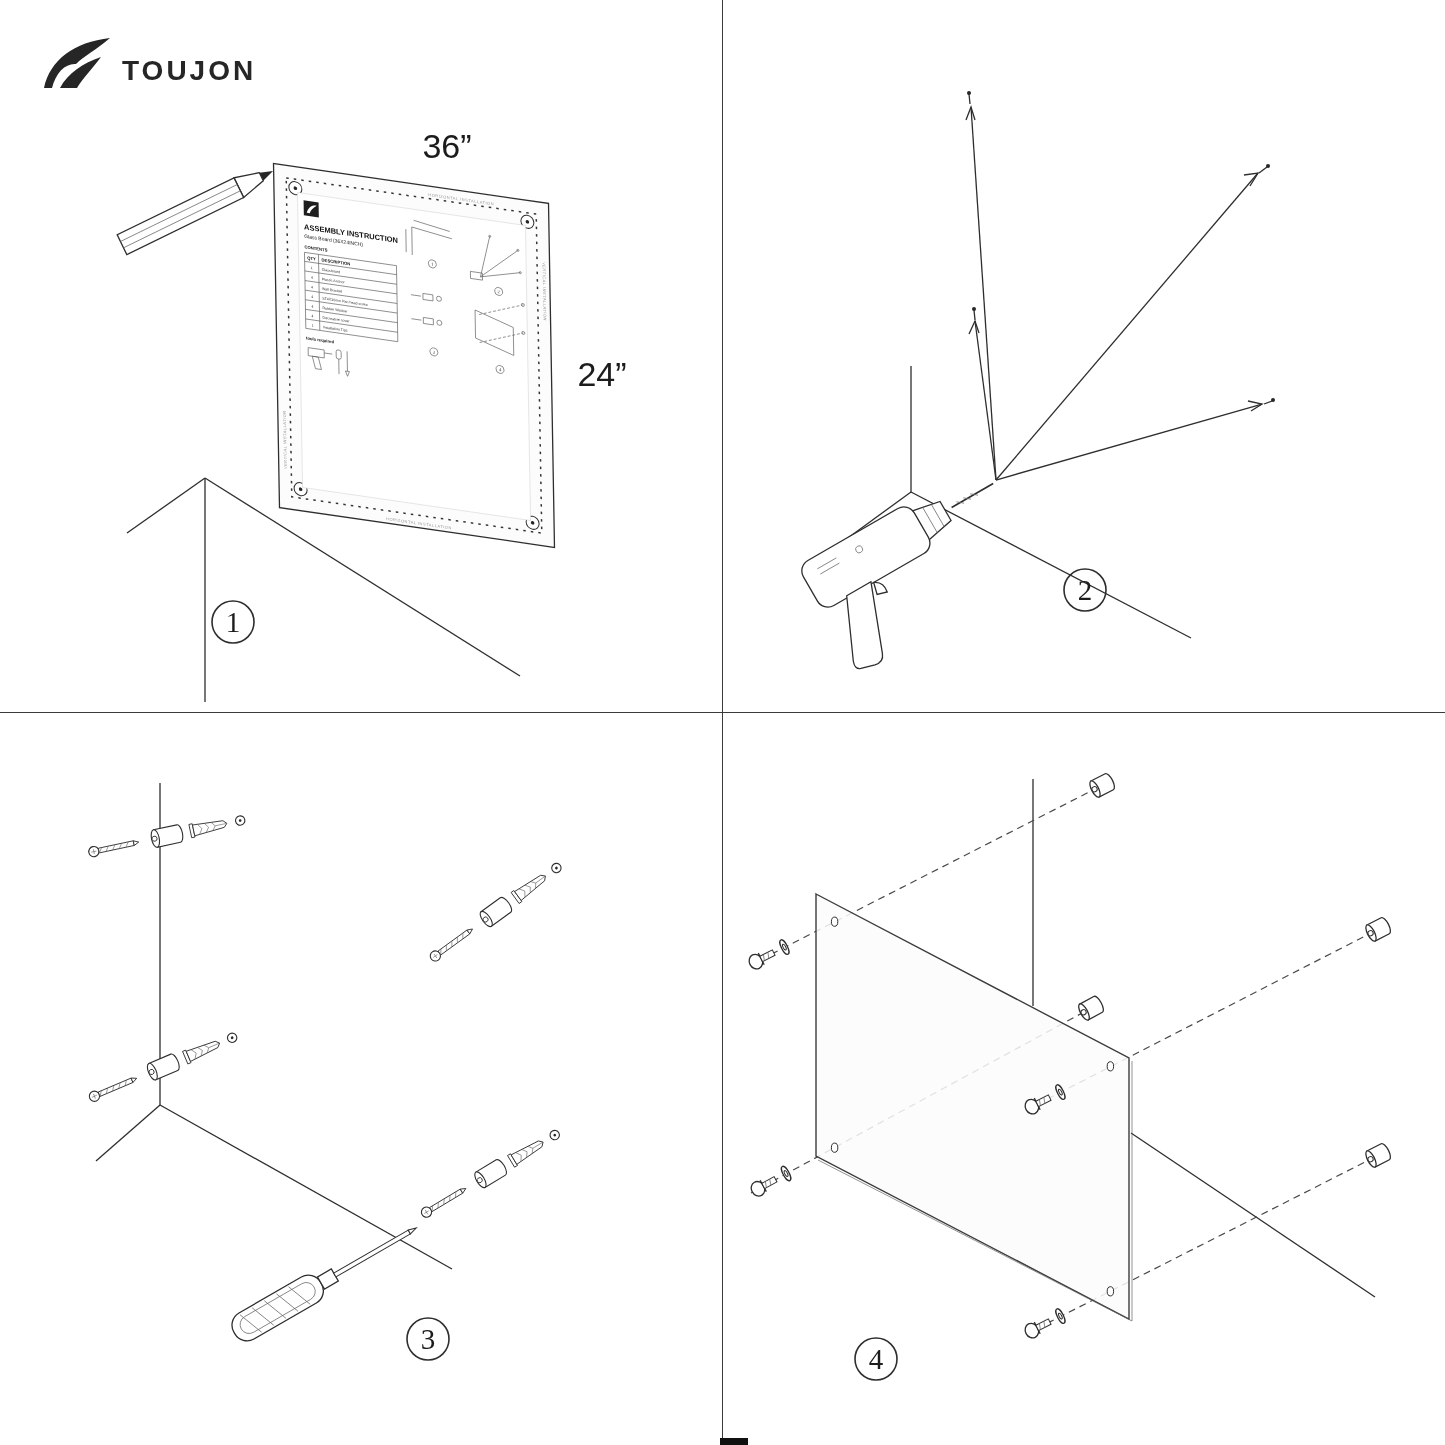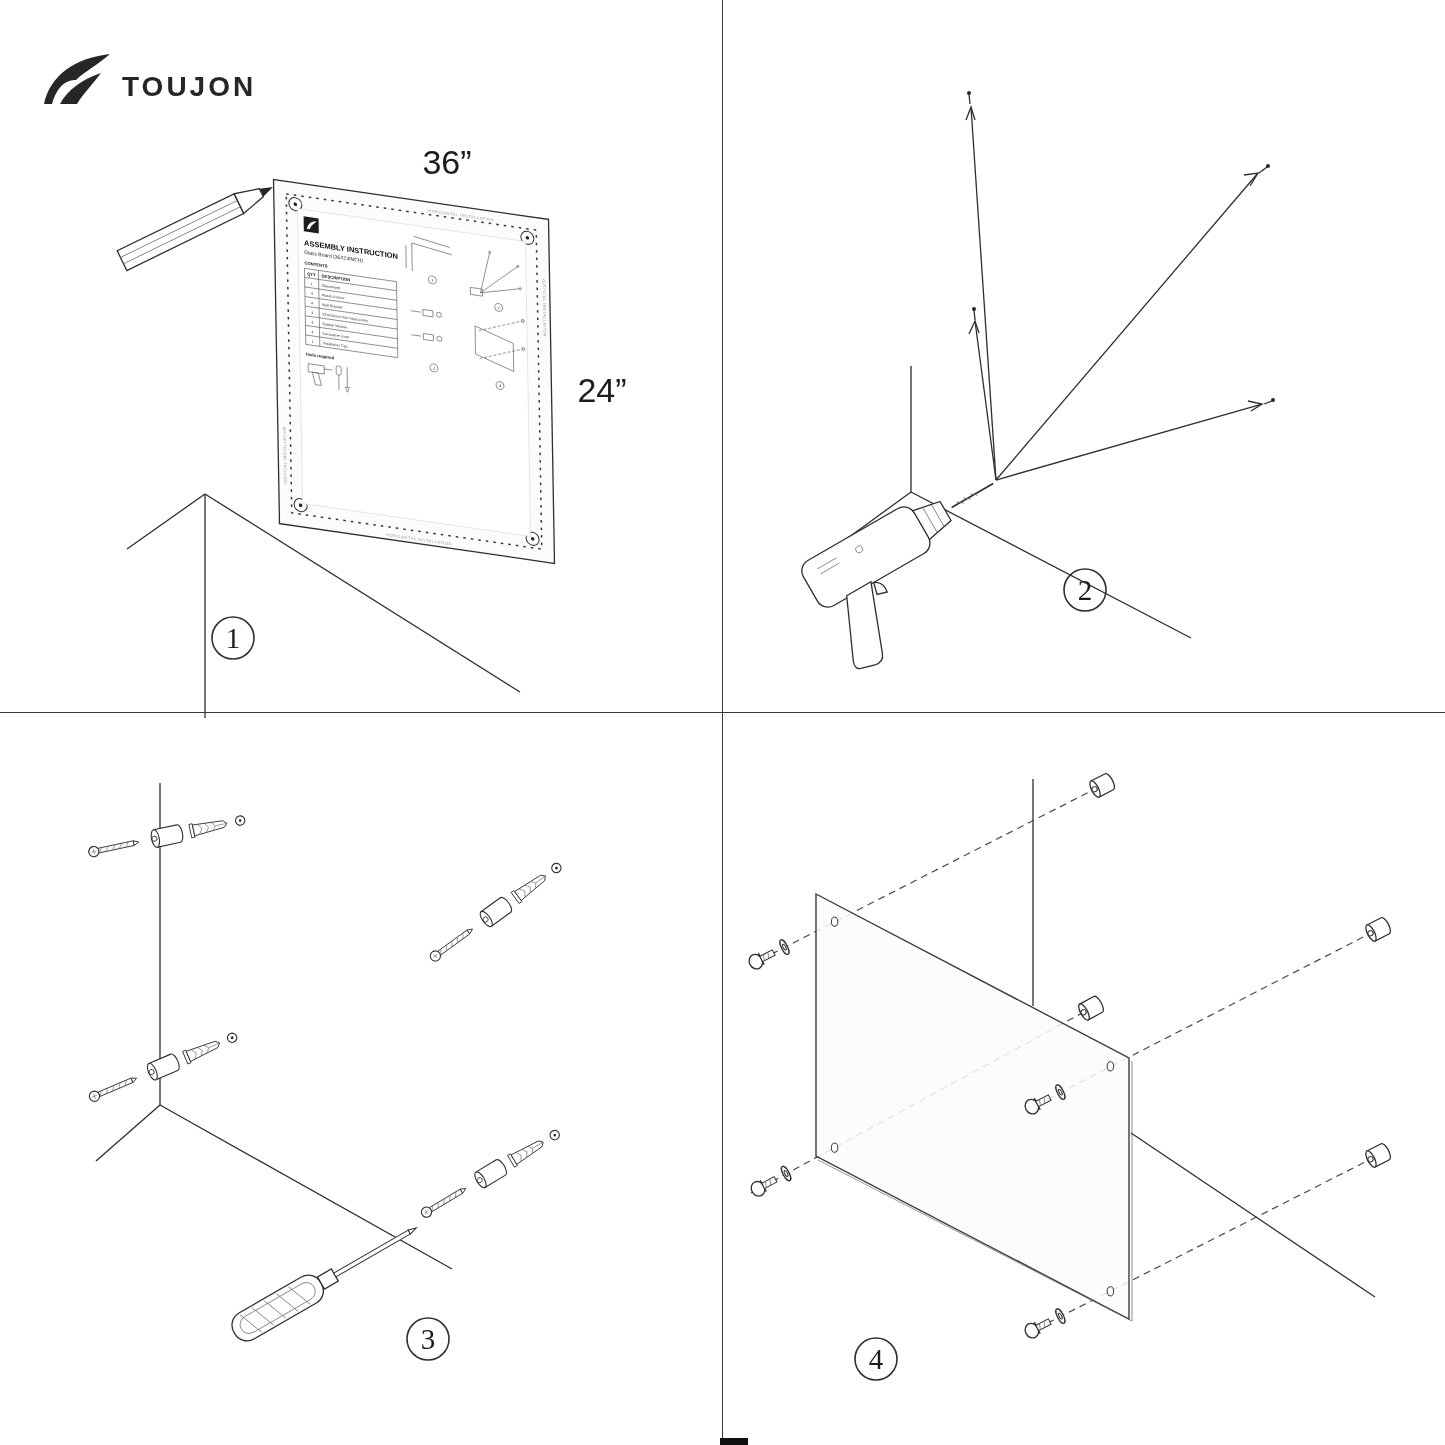--- a/index.html
+++ b/index.html
@@ -1,20 +1,20 @@
 <!DOCTYPE html>
 <html><head>
 <meta charset="utf-8">
 <style>
   html,body{margin:0;padding:0;background:#fff;}
   .canvas{position:relative;width:1445px;height:1445px;background:#ffffff;overflow:hidden;
           font-family:"Liberation Sans",sans-serif;}
   .panel{position:absolute;}
   .panel svg{display:block;width:100%;height:100%;}
-  #p1{left:0;top:16px;width:722px;height:712px;}
+  #p1{left:0;top:0;width:722px;height:712px;}
   #p2{left:723px;top:0;width:722px;height:712px;}
   #p3{left:0;top:713px;width:722px;height:732px;}
   #p4{left:723px;top:713px;width:722px;height:732px;}
   .divider-v{position:absolute;left:722px;top:0;width:1px;height:1445px;background:#3a3a3a;}
   .divider-h{position:absolute;left:0;top:712px;width:1445px;height:1px;background:#3a3a3a;}
   .edge-mark{position:absolute;left:720px;top:1438px;width:28px;height:7px;background:#101010;}
 
   
   .ln{stroke:#2e2e2e;stroke-width:1.3;fill:none;}
   .ln2{stroke:#2e2e2e;stroke-width:1.6;fill:none;}

